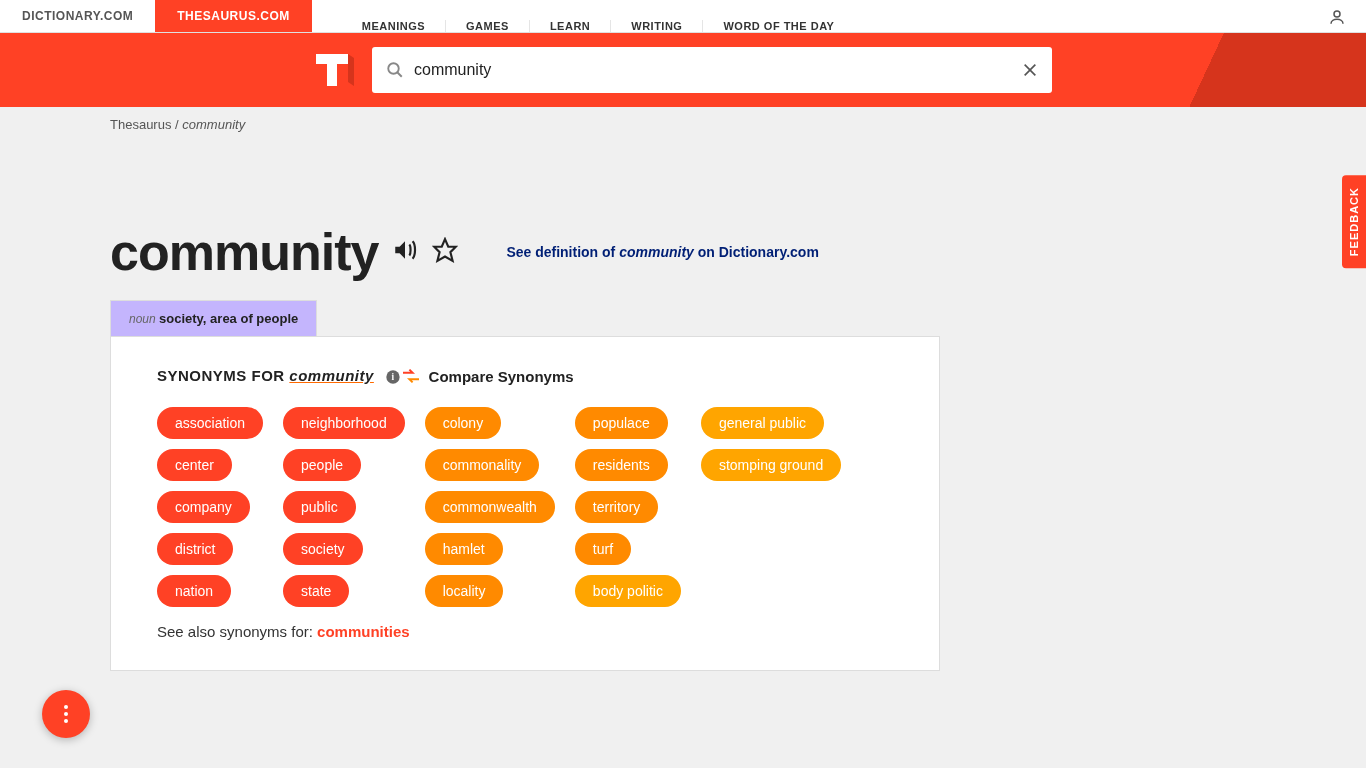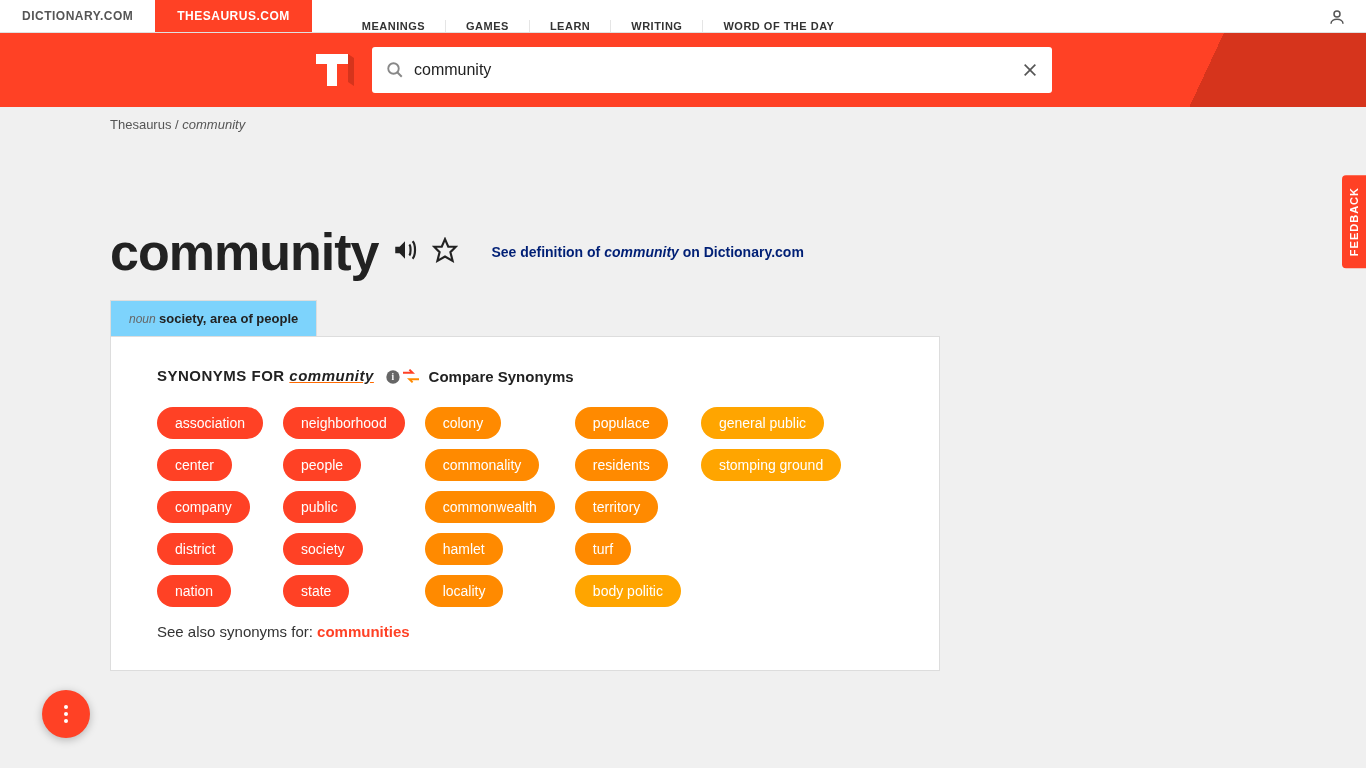--- a/index.html
+++ b/index.html
@@ -28,31 +28,31 @@
 
 .breadcrumb { padding: 10px 0 0 110px; font-size: 13px; color: #555; }
 .breadcrumb .crumb-link { cursor: pointer; }
 .breadcrumb .crumb-current { font-style: italic; }
 
 
 .main { padding: 90px 0 0 110px; width: 960px; }
 .headword-row { display: flex; align-items: center; gap: 14px; margin-bottom: 18px; }
 .headword { font-size: 52px; font-weight: 700; color: #222; letter-spacing: -1px; }
 .audio-icon, .star-icon { cursor: pointer; }
-.definition-link { color: #001f75; font-size: 14px; font-weight: 700; margin-left: 19px; cursor: pointer; }
+.definition-link { color: #001f75; font-size: 14px; font-weight: 700; margin-left: 34px; cursor: pointer; }
 .definition-link .italic { font-style: italic; }
 
 
 .sense-tabs { display: flex; }
 .sense-tab { padding: 10px 18px; font-size: 13px; cursor: pointer; border: 1px solid #ddd; border-bottom: none; }
 .sense-tab .pos { font-style: italic; color: #666; font-size: 12px; }
 .sense-tab .def { font-weight: 700; color: #222; }
 .sense-tab.inactive { background: #e8e8e8; }
 .sense-tab.inactive .def { font-weight: 400; color: #555; }
-.sense-tab.active { background: #7dd3fc; }
+.sense-tab.active { background: #c4b5fd; }
 
 
 .card { background: #fff; border: 1px solid #ddd; padding: 30px 46px 30px 46px; width: 830px; }
 .syn-header { display: flex; justify-content: flex-start; align-items: center; margin-bottom: 22px; }
 .syn-title { font-size: 15px; font-weight: 700; color: #222; letter-spacing: 0.5px; }
 .syn-title .word { font-style: italic; text-decoration: underline; text-decoration-color: #ff6a00; }
 .info-icon { display: inline-flex; vertical-align: middle; margin-left: 6px; }
 .compare { font-size: 15px; font-weight: 700; color: #222; cursor: pointer; display: flex; align-items: center; gap: 8px; }
 
 

